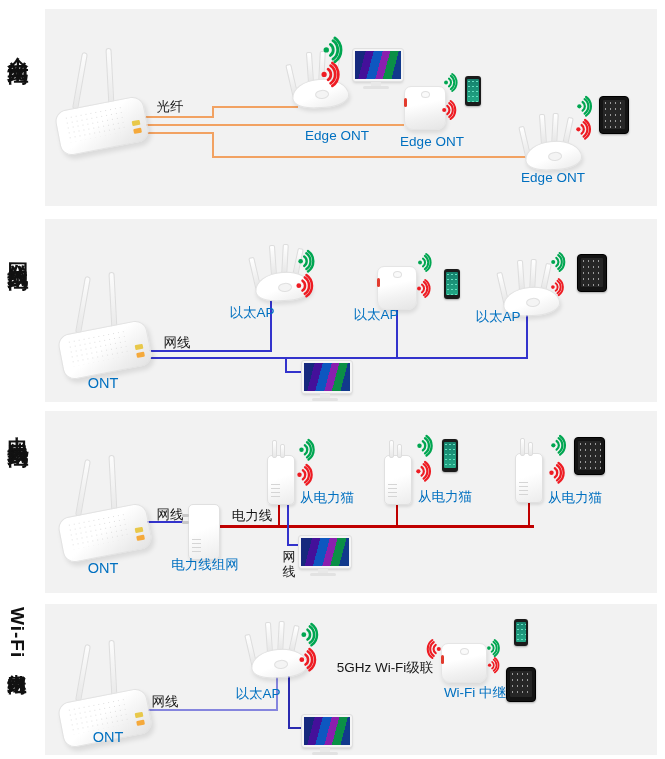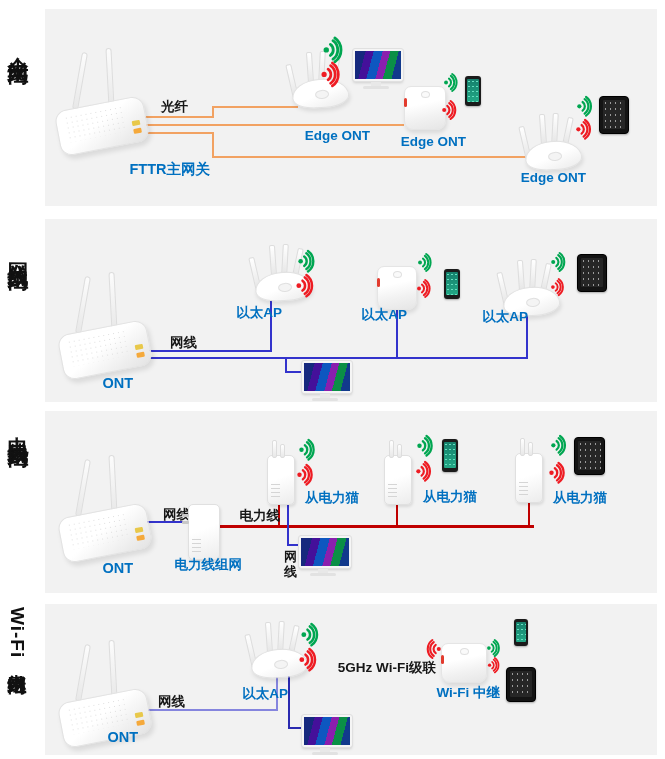--- a/index.html
+++ b/index.html
@@ -2,21 +2,21 @@
 <html style="--panel-bg: #F2F2F2; --fiber-orange: #F2A262; --ethernet-blue: #3333CC; --ethernet-purple: #8585DE; --tv-link-blue: #2A2AB0; --powerline-red: #C00000; --label-blue: #0070C0; --wifi-green: #00A651; --wifi-red: #EE1C23; --title-black: #111111;"><head>
 <meta charset="utf-8">
 <style>
   html,body{margin:0;padding:0;background:#fff;}
   .canvas{position:relative;width:665px;height:759px;background:#ffffff;overflow:hidden;
           font-family:"Liberation Sans","DejaVu Sans",sans-serif;}
   .panel{position:absolute;left:45px;width:612px;background:var(--panel-bg,#F2F2F2);}
   .vtitle{position:absolute;writing-mode:vertical-rl;text-orientation:mixed;
           font-weight:bold;font-size:21px;letter-spacing:3px;color:var(--title-black,#111);}
   
-  .lbl{position:absolute;font-weight:bold;font-size:13.5px;text-align:right;white-space:nowrap;}
+  .lbl{position:absolute;font-weight:normal;font-size:13.5px;text-align:center;white-space:nowrap;}
   .lbl-blue{color:var(--label-blue,#0070C0);}
   .lbl-black{color:#161616;}
   .lbl-big{font-size:14.5px;}
   .vtext{white-space:normal;width:16px;line-height:15px;font-size:13px;}
   
   .hline,.vline{position:absolute;}
   .hline{height:2px;} .vline{width:2px;}
   .fiber{background:var(--fiber-orange,#F2A262);}
   .eth{background:var(--ethernet-blue,#3333CC);}
   .pow{background:var(--powerline-red,#C00000);}
@@ -116,21 +116,20 @@
 
   <div class="ont" style="left:55px;top:48px">
     <i class="oant a1"></i>
       <i class="oant a2"></i>
     <div class="ont-body">
         <span class="vents"></span>
         <span class="port p1"></span>
         <span class="port p2"></span>
       </div>
   </div>
-  <div class="lbl lbl-blue lbl-big" style="left:86px;top:160px;width:124px">FTTR主网关</div>
   <div class="lbl lbl-black" style="left:152px;top:98px;width:36px">光纤</div>
 
   <div class="router" style="left:287px;top:50px">
     <i class="rant a1"></i>
       <i class="rant a2"></i>
       <i class="rant a3"></i>
       <i class="rant a4"></i>
     <div class="router-body">
         <span class="rbtn"></span>
       </div>
@@ -481,21 +480,21 @@
           <path d="M6.8 5.9 A6.2 6.2 0 0 1 6.8 16.1"></path>
           <path d="M9.2 2.5 A10.4 10.4 0 0 1 9.2 19.5"></path>
           <path d="M10.9 0 A13.4 13.4 0 0 1 10.9 22"></path>
         </g>
       </svg></span>
 
   <div class="cube" style="left:441px;top:643px;width:44px;height:38px">
     <span class="logo"></span>
       <span class="redmark"></span>
   </div>
-  <div class="lbl lbl-blue" style="left:426px;top:684px;width:74px">Wi-Fi 中继</div>
+  <div class="lbl lbl-blue" style="left:438px;top:684px;width:74px">Wi-Fi 中继</div>
   <span class="wifi green" style="left: 486px; top: 640px; width: 19px; height: 16.15px;"><svg viewBox="0 0 24 22" width="100%" height="100%" style="overflow:visible">
         <circle cx="3" cy="11" r="2.5" fill="currentColor"></circle>
         <g fill="none" stroke="currentColor" stroke-width="2.6" stroke-linecap="round">
           <path d="M6.8 5.9 A6.2 6.2 0 0 1 6.8 16.1"></path>
           <path d="M9.2 2.5 A10.4 10.4 0 0 1 9.2 19.5"></path>
           <path d="M10.9 0 A13.4 13.4 0 0 1 10.9 22"></path>
         </g>
       </svg></span>
   <span class="wifi red" style="left: 487px; top: 658px; width: 17px; height: 14.45px;"><svg viewBox="0 0 24 22" width="100%" height="100%" style="overflow:visible">
         <circle cx="3" cy="11" r="2.5" fill="currentColor"></circle>

